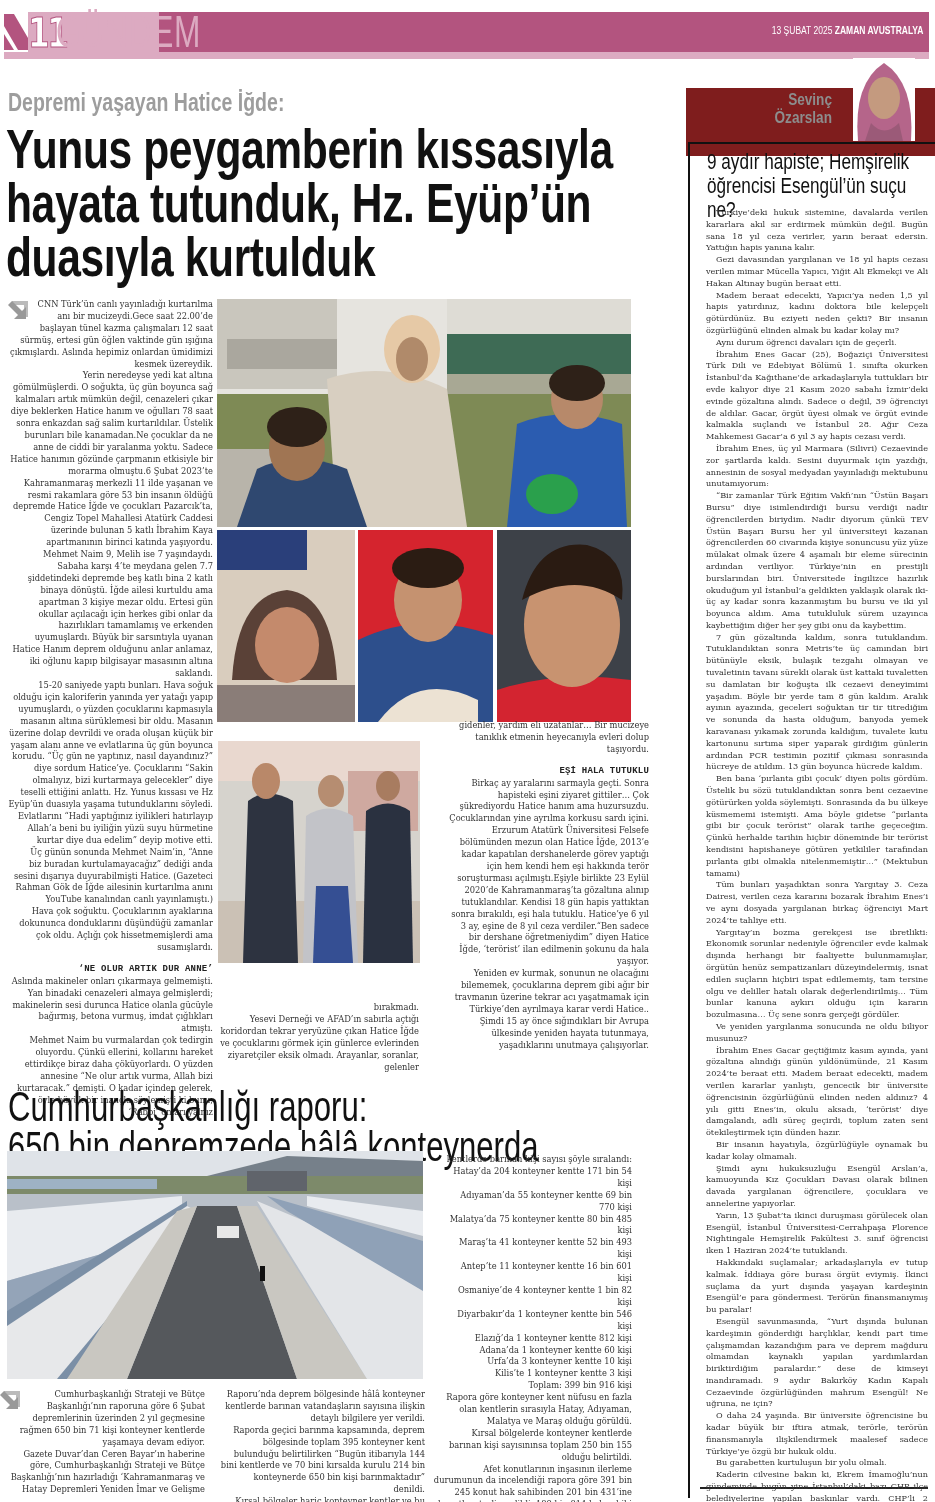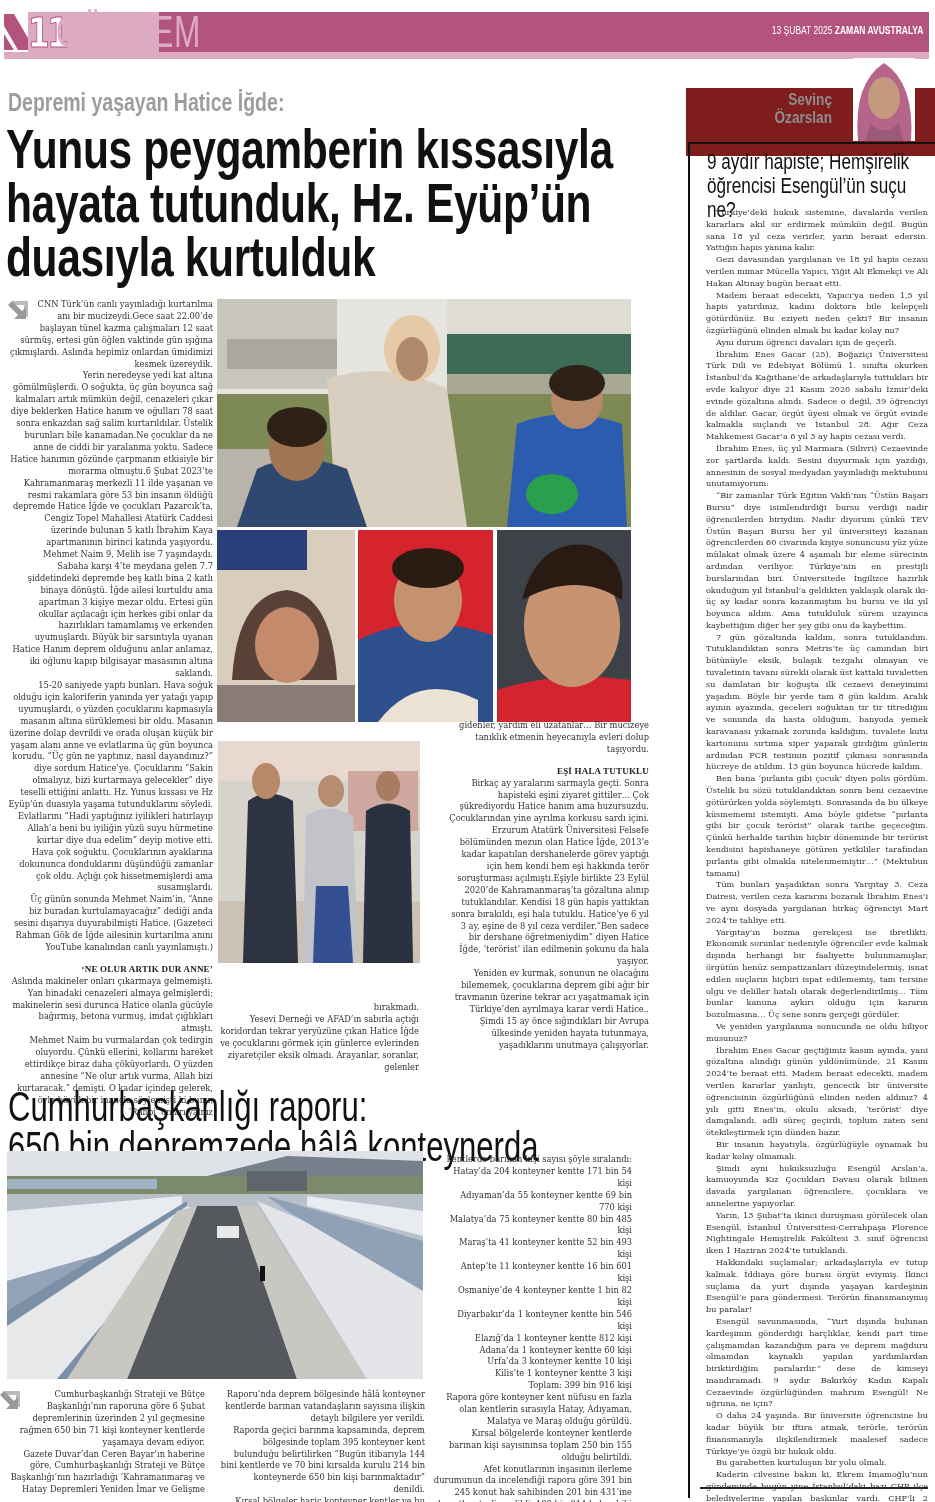--- a/index.html
+++ b/index.html
@@ -18,21 +18,21 @@
   .hdr-date { position: absolute; right: 6px; top: 13px; font-family: "Liberation Sans", sans-serif; font-size: 10px; color: #fff; transform: scaleX(0.85); transform-origin: right; white-space: nowrap; }
   .hdr-date b { font-weight: bold; }
 
   
   .kicker { position: absolute; left: 8px; top: 88px; font-family: "Liberation Sans", sans-serif; font-weight: bold; font-size: 25px; color: #9d9d9d; transform: scaleX(0.78); transform-origin: left; white-space: nowrap; }
   .headline { position: absolute; left: 6px; top: 122px; width: 820px; font-family: "Liberation Sans", sans-serif; font-weight: bold; font-size: 56px; line-height: 54px; color: #111; transform: scaleX(0.76); transform-origin: left; letter-spacing: -0.5px; }
 
   .col { position: absolute; font-size: 8.3px; line-height: 11.9px; color: #333; text-align: right; }
   .col p { text-indent: 12px; }
   .col p.first { text-indent: 0; }
-  .col h4 { font-family: Liberation Serif, serif; font-size: 9px; font-weight: bold; color: #222; margin-top: 10px; letter-spacing: 0.2px; }
+  .col h4 { font-family: Liberation Mono, monospace; font-size: 9px; font-weight: bold; color: #222; margin-top: 10px; letter-spacing: 0.2px; }
   .col h4 + p { text-indent: 0; }
   .arrow { float: left; width: 20px; height: 20px; margin: 2px 5px 0 0; }
 
   .photo { position: absolute; overflow: hidden; }
   .photo svg { width: 100%; height: 100%; display: block; }
 
   
   .headline2 { position: absolute; left: 8px; top: 1087px; width: 860px; font-family: "Liberation Sans", sans-serif; font-size: 42px; line-height: 40px; color: #111; transform: scaleX(0.74); transform-origin: left; }
 
   
@@ -70,22 +70,22 @@
   <svg class="arrow" viewBox="0 0 20 20">
       <rect x="4" y="0" width="16" height="4" fill="#bbb"></rect>
       <rect x="16" y="0" width="4" height="16" fill="#bbb"></rect>
       <polygon points="0,4 4,0 18,14 14,18" fill="#999"></polygon>
       <polygon points="6,18 18,18 18,6" fill="#999"></polygon>
     </svg>
   <p class="first">CNN Türk’ün canlı yayınladığı kurtarılma anı bir mucizeydi.Gece saat 22.00’de başlayan tünel kazma çalışmaları 12 saat sürmüş, ertesi gün öğlen vaktinde gün ışığına çıkmışlardı. Aslında hepimiz onlardan ümidimizi kesmek üzereydik.</p>
   <p>Yerin neredeyse yedi kat altına gömülmüşlerdi. O soğukta, üç gün boyunca sağ kalmaları artık mümkün değil, cenazeleri çıkar diye beklerken Hatice hanım ve oğulları 78 saat sonra enkazdan sağ salim kurtarıldılar. Üstelik burunları bile kanamadan.Ne çocuklar da ne anne de ciddi bir yaralanma yoktu. Sadece Hatice hanımın gözünde çarpmanın etkisiyle bir morarma olmuştu.6 Şubat 2023’te Kahramanmaraş merkezli 11 ilde yaşanan ve resmi rakamlara göre 53 bin insanın öldüğü depremde Hatice İğde ve çocukları Pazarcık’ta, Cengiz Topel Mahallesi Atatürk Caddesi üzerinde bulunan 5 katlı İbrahim Kaya apartmanının birinci katında yaşıyordu.</p>
   <p>Mehmet Naim 9, Melih ise 7 yaşındaydı. Sabaha karşı 4’te meydana gelen 7.7 şiddetindeki depremde beş katlı bina 2 katlı binaya dönüştü. İğde ailesi kurtuldu ama apartman 3 kişiye mezar oldu. Ertesi gün okullar açılacağı için herkes gibi onlar da hazırlıkları tamamlamış ve erkenden uyumuşlardı. Büyük bir sarsıntıyla uyanan Hatice Hanım deprem olduğunu anlar anlamaz, iki oğlunu kapıp bilgisayar masasının altına saklandı.</p>
   <p>15-20 saniyede yaptı bunları. Hava soğuk olduğu için kaloriferin yanında yer yatağı yapıp uyumuşlardı, o yüzden çocuklarını kapmasıyla masanın altına sürüklemesi bir oldu. Masanın üzerine dolap devrildi ve orada oluşan küçük bir yaşam alanı anne ve evlatlarına üç gün boyunca korudu. “Üç gün ne yaptınız, nasıl dayandınız?” diye sordum Hatice’ye. Çocuklarını “Sakin olmalıyız, bizi kurtarmaya gelecekler” diye teselli ettiğini anlattı. Hz. Yunus kıssası ve Hz Eyüp’ün duasıyla yaşama tutunduklarını söyledi. Evlatlarını “Hadi yaptığınız iyilikleri hatırlayıp Allah’a beni bu iyiliğin yüzü suyu hürmetine kurtar diye dua edelim” deyip motive etti.</p>
+  <p>Üç günün sonunda Mehmet Naim’in, “Anne biz buradan kurtulamayacağız” dediği anda sesini dışarıya duyurabilmişti Hatice. (Gazeteci Rahman Gök de İğde ailesinin kurtarılma anını YouTube kanalından canlı yayınlamıştı.)</p>
   <p>Hava çok soğuktu. Çocuklarının ayaklarına dokununca donduklarını düşündüğü zamanlar çok oldu. Açlığı çok hissetmemişlerdi ama susamışlardı.</p>
-  <p>Üç günün sonunda Mehmet Naim’in, “Anne biz buradan kurtulamayacağız” dediği anda sesini dışarıya duyurabilmişti Hatice. (Gazeteci Rahman Gök de İğde ailesinin kurtarılma anını YouTube kanalından canlı yayınlamıştı.)</p>
   <h4>‘NE OLUR ARTIK DUR ANNE’</h4>
   <p>Aslında makineler onları çıkarmaya gelmemişti. Yan binadaki cenazeleri almaya gelmişlerdi; makinelerin sesi durunca Hatice olanla gücüyle bağırmış, betona vurmuş, imdat çığlıkları atmıştı.</p>
   <p>Mehmet Naim bu vurmalardan çok tedirgin oluyordu. Çünkü ellerini, kollarını hareket ettirdikçe biraz daha çöküyorlardı. O yüzden annesine “Ne olur artık vurma, Allah bizi kurtaracak.” demişti. O kadar içinden gelerek, öyle büyük bir inançla söylemişti ki bunu, ‘Rabbi’ onları yalnız</p>
 </div>
 
 <div class="photo" style="left:217px; top:299px; width:414px; height:228px;">
   <svg viewBox="0 0 414 228" preserveAspectRatio="none">
     <rect width="414" height="228" fill="#a8a894"></rect>
     <rect width="230" height="95" fill="#e6e4df"></rect>
     <rect x="0" y="0" width="120" height="90" fill="#c9c6bd"></rect>

